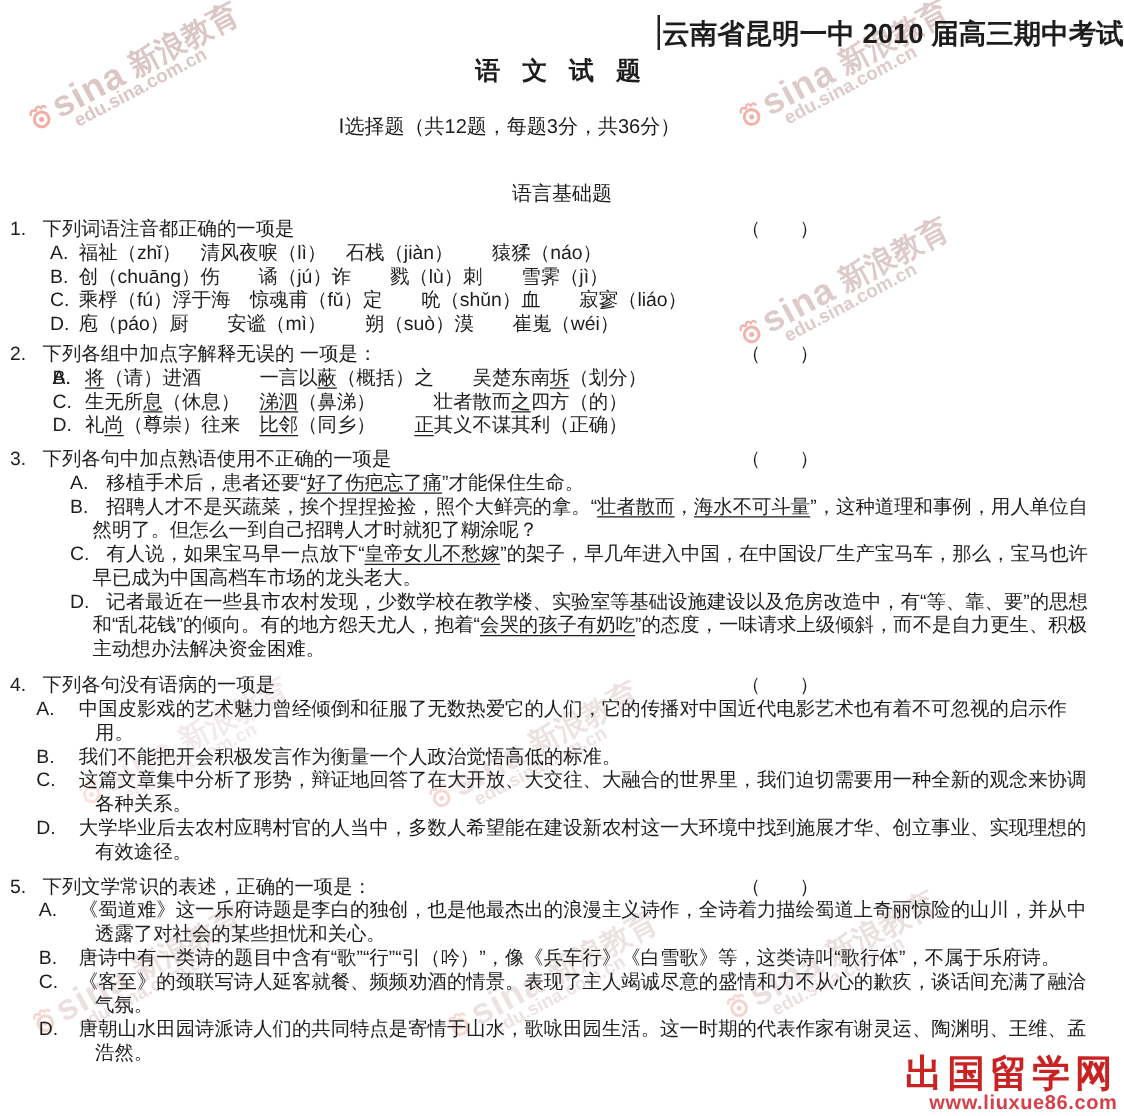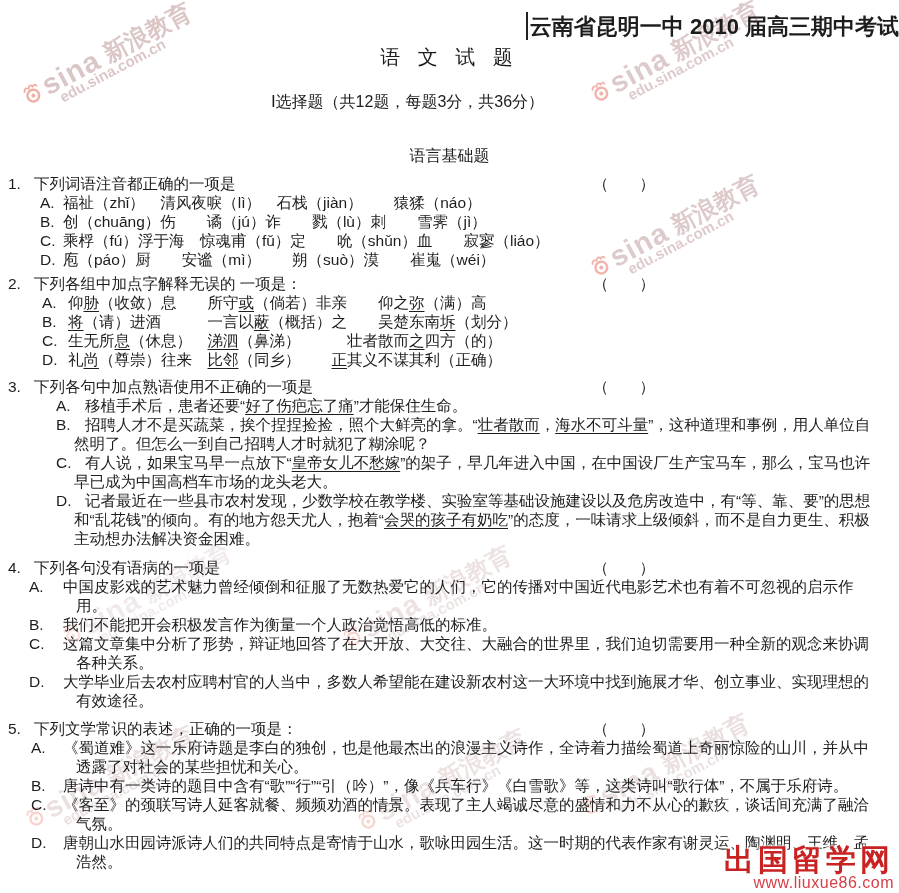--- a/index.html
+++ b/index.html
@@ -13,42 +13,42 @@
   #wm-layer{position:absolute; inset:0; z-index:0;}
   .wm{position:absolute; transform:rotate(-28deg); color:#b98f8f; white-space:nowrap; pointer-events:none;}
   .wm-r1{font-size:25px; font-weight:bold; display:flex; align-items:center; gap:2px;}
   .wm-sina{font-size:29px; font-weight:bold; letter-spacing:1px;}
   .wm-cn{font-size:24px; margin-left:5px;}
   .wm-r2{font-size:15px; font-weight:bold; margin-left:34px; margin-top:-3px;}
   
   .content{position:relative; z-index:1;}
   .title-row{margin-top:12px; text-align:right; font-size:22px; font-weight:bold; line-height:30px;}
   .vline{display:inline-block; width:2px; height:28px; background:#222; vertical-align:-6px; margin-right:2px;}
-  .subtitle{text-align:center; font-size:20px; font-weight:normal; line-height:26px; margin-top:2px; letter-spacing:6px;}
+  .subtitle{text-align:center; font-size:20px; font-weight:bold; line-height:26px; margin-top:2px; letter-spacing:6px;}
   .section-heading{text-align:center; font-size:16px; line-height:20px; margin-top:22px; position:relative; left:-42px;}
   .subsection-heading{text-align:center; font-size:16px; line-height:20px; margin-top:34px;}
   
   #questions{margin-top:8px; padding-right:18px;}
   .q-head{position:relative; padding-left:34px;}
   .q-num{position:absolute; left:8px; top:0;}
   .q-bracket{position:absolute; left:593px; top:0;}
   .opt{position:relative;}
   .opt-label{position:absolute; top:0;}
   .q1 .opt{padding-left:63px;} .q1 .opt-label{left:40px;}
   .q2 .opt{padding-left:68px;} .q2 .opt-label{left:42px;}
   .q3 .opt{padding-left:74px; text-indent:11px;} .q3 .opt-label{left:45px;}
   .q4 .opt{padding-left:76px; text-indent:-13px;} .q4 .opt-label{left:42px;}
   .q5 .opt{padding-left:76px; text-indent:-13px;} .q5 .opt-label{left:44px;}
   .q2{margin-top:5px;} .q3{margin-top:8px;} .q4{margin-top:10px;} .q5{margin-top:9px;}
   .useg{text-decoration:underline; text-underline-offset:3px;}
   
   .liuxue{position:absolute; right:5px; bottom:1px; z-index:2; text-align:right; line-height:1.04;
           text-shadow:0 0 3px #fff,0 0 5px #fff;}
   .liuxue-name{font-size:30px; font-weight:bold; color:#c92222; letter-spacing:4px;}
-  .liuxue-url{font-size:16px; font-weight:normal; color:#d5404a; letter-spacing:.5px;}
+  .liuxue-url{font-size:16px; font-weight:bold; color:#d5404a; letter-spacing:.5px;}
 </style>
 </head>
 <body>
 
 <div class="page">
   <div id="wm-layer">
       <div class="wm" style="left: 15px; top: 42px; opacity: 0.5;">
         <div class="wm-r1">
           <svg width="22" height="22" viewBox="0 0 24 24">
             <path d="M5 8 Q7 2 11 6 Q14 1 16 6 Q20 3.5 20 8" fill="none" stroke="#e2604e" stroke-width="2"></path>
@@ -154,21 +154,21 @@
     <div id="questions">
         <div class="q q1">
           <div class="q-head"><span class="q-num">1.</span><span class="q-stem">下列词语注音都正确的一项是</span><span class="q-bracket">（　　）</span></div>
           <div class="opt"><span class="opt-label">A.</span><span class="opt-text"><span class="seg">福祉（zhǐ）　清风夜唳（lì）　石栈（jiàn）　　猿猱（náo）</span></span></div>
           <div class="opt"><span class="opt-label">B.</span><span class="opt-text"><span class="seg">创（chuāng）伤　　谲（jú）诈　　戮（lù）刺　　雪霁（jì）</span></span></div>
           <div class="opt"><span class="opt-label">C.</span><span class="opt-text"><span class="seg">乘桴（fú）浮于海　惊魂甫（fǔ）定　　吮（shǔn）血　　寂寥（liáo）</span></span></div>
           <div class="opt"><span class="opt-label">D.</span><span class="opt-text"><span class="seg">庖（páo）厨　　安谧（mì）　　朔（suò）漠　　崔嵬（wéi）</span></span></div>
         </div>
         <div class="q q2">
           <div class="q-head"><span class="q-num">2.</span><span class="q-stem">下列各组中加点字解释无误的 一项是：</span><span class="q-bracket">（　　）</span></div>
-          <div class="opt"><span class="opt-label">A.</span><span class="opt-text"><span class="seg">仰</span><span class="useg">胁</span><span class="seg">（收敛）息　　所守</span><span class="useg">或</span><span class="seg">（倘若）非亲　　仰之</span><span class="useg">弥</span><span class="seg">（满）高</span></span></div>
+          <div class="opt"><span class="opt-label">A.</span></div>
           <div class="opt"><span class="opt-label">B.</span><span class="opt-text"><span class="useg">将</span><span class="seg">（请）进酒　　　一言以</span><span class="useg">蔽</span><span class="seg">（概括）之　　吴楚东南</span><span class="useg">坼</span><span class="seg">（划分）</span></span></div>
           <div class="opt"><span class="opt-label">C.</span><span class="opt-text"><span class="seg">生无所</span><span class="useg">息</span><span class="seg">（休息）　</span><span class="useg">涕泗</span><span class="seg">（鼻涕）　　　壮者散而</span><span class="useg">之</span><span class="seg">四方（的）</span></span></div>
           <div class="opt"><span class="opt-label">D.</span><span class="opt-text"><span class="seg">礼</span><span class="useg">尚</span><span class="seg">（尊崇）往来　</span><span class="useg">比邻</span><span class="seg">（同乡）　　</span><span class="useg">正</span><span class="seg">其义不谋其利（正确）</span></span></div>
         </div>
         <div class="q q3">
           <div class="q-head"><span class="q-num">3.</span><span class="q-stem">下列各句中加点熟语使用不正确的一项是</span><span class="q-bracket">（　　）</span></div>
           <div class="opt"><span class="opt-label">A.</span><span class="opt-text"><span class="seg">移植手术后，患者还要“</span><span class="useg">好了伤疤忘了痛</span><span class="seg">”才能保住生命。</span></span></div>
           <div class="opt"><span class="opt-label">B.</span><span class="opt-text"><span class="seg">招聘人才不是买蔬菜，挨个捏捏捡捡，照个大鲜亮的拿。“</span><span class="useg">壮者散而</span><span class="seg">，</span><span class="useg">海水不可斗量</span><span class="seg">”，这种道理和事例，用人单位自然明了。但怎么一到自己招聘人才时就犯了糊涂呢？</span></span></div>
           <div class="opt"><span class="opt-label">C.</span><span class="opt-text"><span class="seg">有人说，如果宝马早一点放下“</span><span class="useg">皇帝女儿不愁嫁</span><span class="seg">”的架子，早几年进入中国，在中国设厂生产宝马车，那么，宝马也许早已成为中国高档车市场的龙头老大。</span></span></div>
           <div class="opt"><span class="opt-label">D.</span><span class="opt-text"><span class="seg">记者最近在一些县市农村发现，少数学校在教学楼、实验室等基础设施建设以及危房改造中，有“等、靠、要”的思想和“乱花钱”的倾向。有的地方怨天尤人，抱着“</span><span class="useg">会哭的孩子有奶吃</span><span class="seg">”的态度，一味请求上级倾斜，而不是自力更生、积极主动想办法解决资金困难。</span></span></div>

